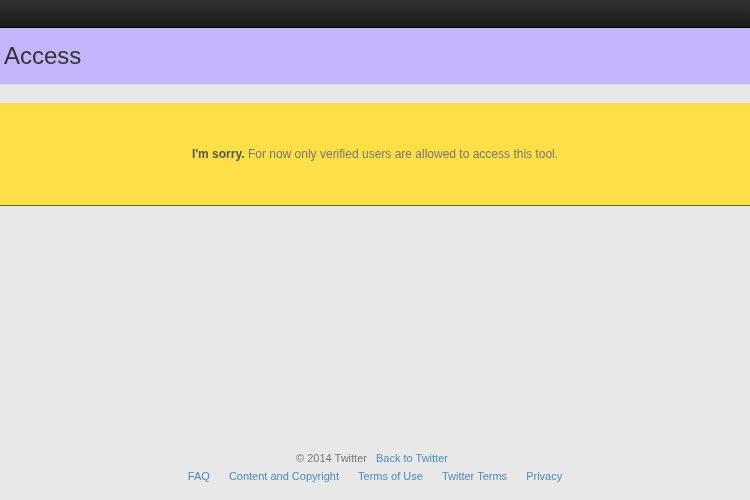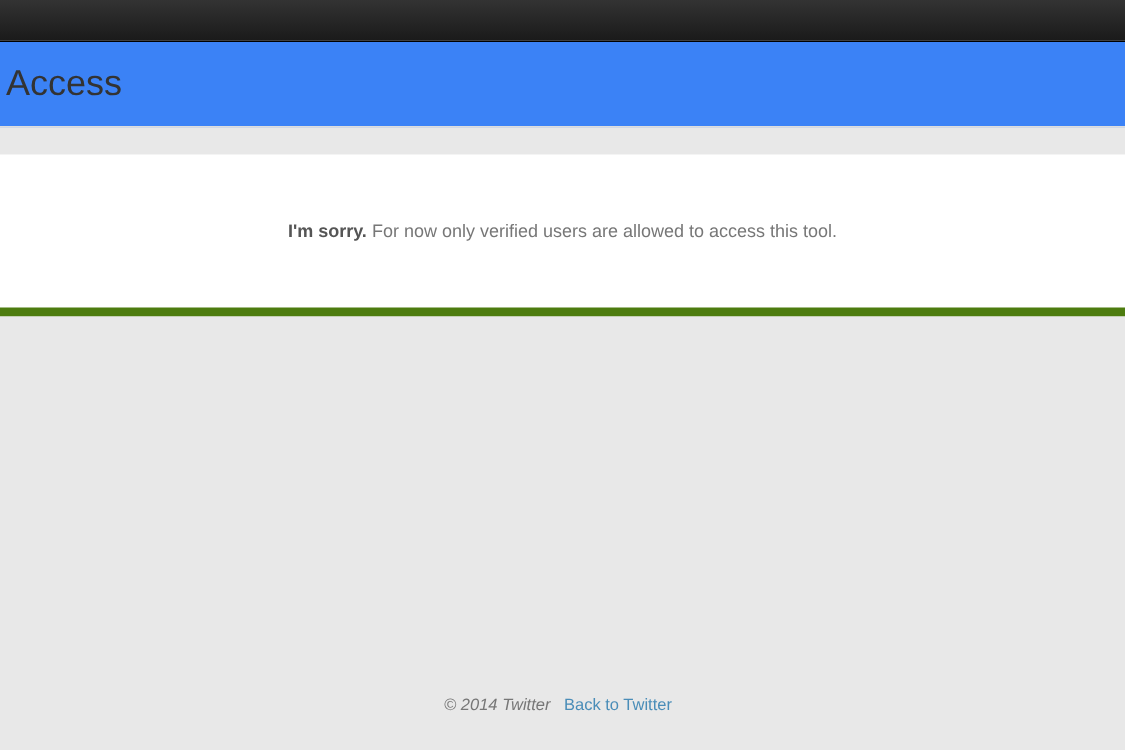--- a/index.html
+++ b/index.html
@@ -14,40 +14,40 @@
       height: 500px;
       overflow: hidden;
       position: relative;
     }
     .topbar {
       background: linear-gradient(to bottom, #333, #1a1a1a);
       height: 28px;
       border-bottom: 1px solid #000;
     }
     .header {
-      background: #3b82f6;
+      background: #c4b5fd;
       padding: 14px 0 14px 0;
       border-bottom: 1px solid #ddd;
     }
     .header h1 {
       font-size: 24px;
       font-weight: 300;
       color: #333;
       margin-left: 0;
       padding-left: 4px;
     }
     .spacer {
       height: 18px;
       background: #e8e8e8;
     }
     .message-card {
-      background: #ffffff;
+      background: #fde047;
       padding: 44px 20px;
       text-align: center;
-      border-bottom: 6px solid #4d7c0f;
+      border-bottom: 1px solid #4d7c0f;
     }
     .message-card .msg {
       font-size: 12px;
       color: #777;
     }
     .message-card .msg strong {
       color: #555;
       font-weight: bold;
     }
     .content-area {
@@ -61,21 +61,20 @@
       right: 0;
       text-align: center;
       font-size: 11px;
       color: #999;
     }
     .footer-line1 {
       margin-bottom: 6px;
     }
     .footer .copyright {
       color: #777;
-      font-style: italic;
     }
     .footer a {
       color: #4a8db8;
       text-decoration: none;
       margin: 16px 6px;
       cursor: pointer;
     }
     .footer-line2 a {
       margin: 0 8px;
     }
@@ -98,13 +97,20 @@
   </p>
 </div>
 
 <div class="content-area"></div>
 
 <div class="footer">
   <div class="footer-line1">
     <span class="copyright">© 2014 Twitter</span>
     <a>Back to Twitter</a>
   </div>
+  <div class="footer-line2">
+    <a>FAQ</a>
+    <a>Content and Copyright</a>
+    <a>Terms of Use</a>
+    <a>Twitter Terms</a>
+    <a>Privacy</a>
+  </div>
 </div>
 
 </body></html>

